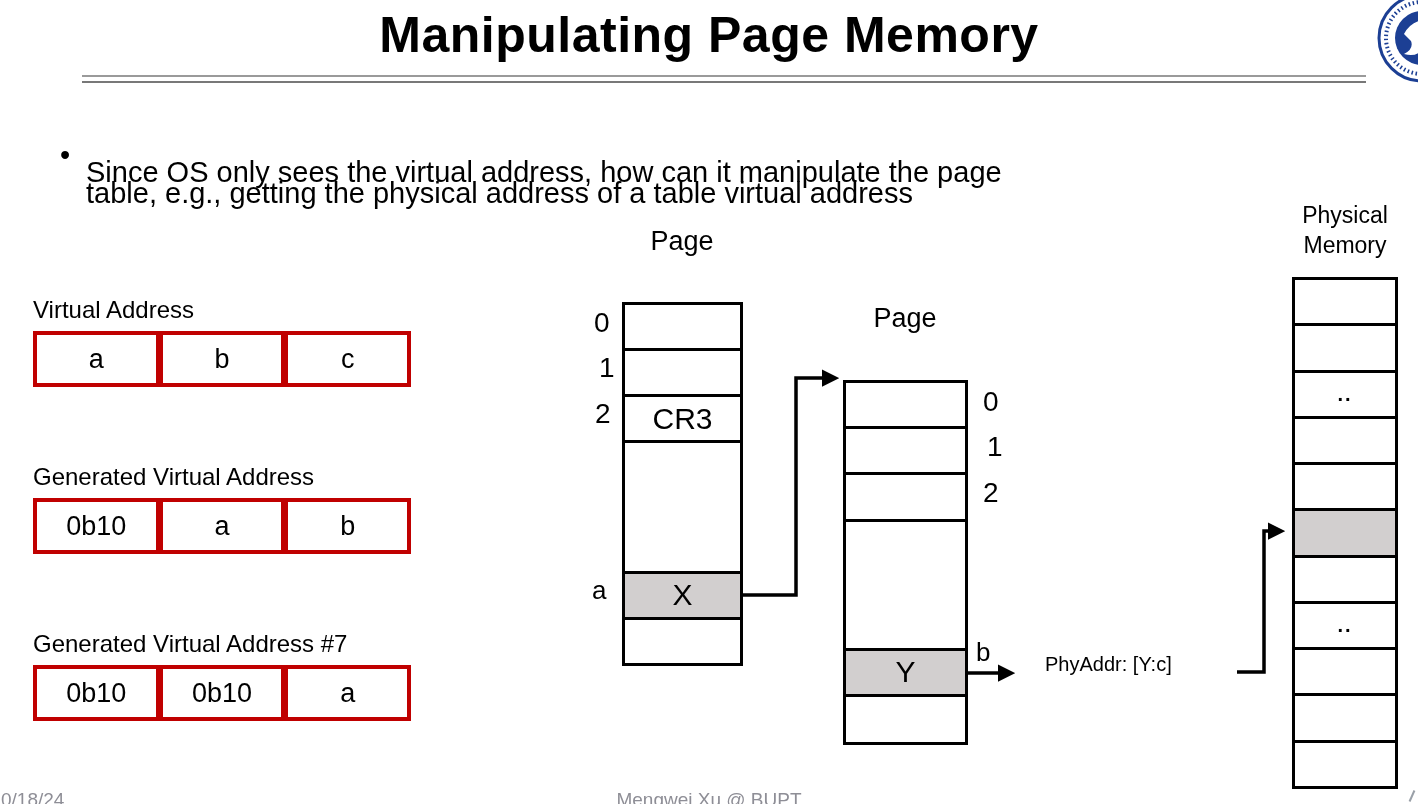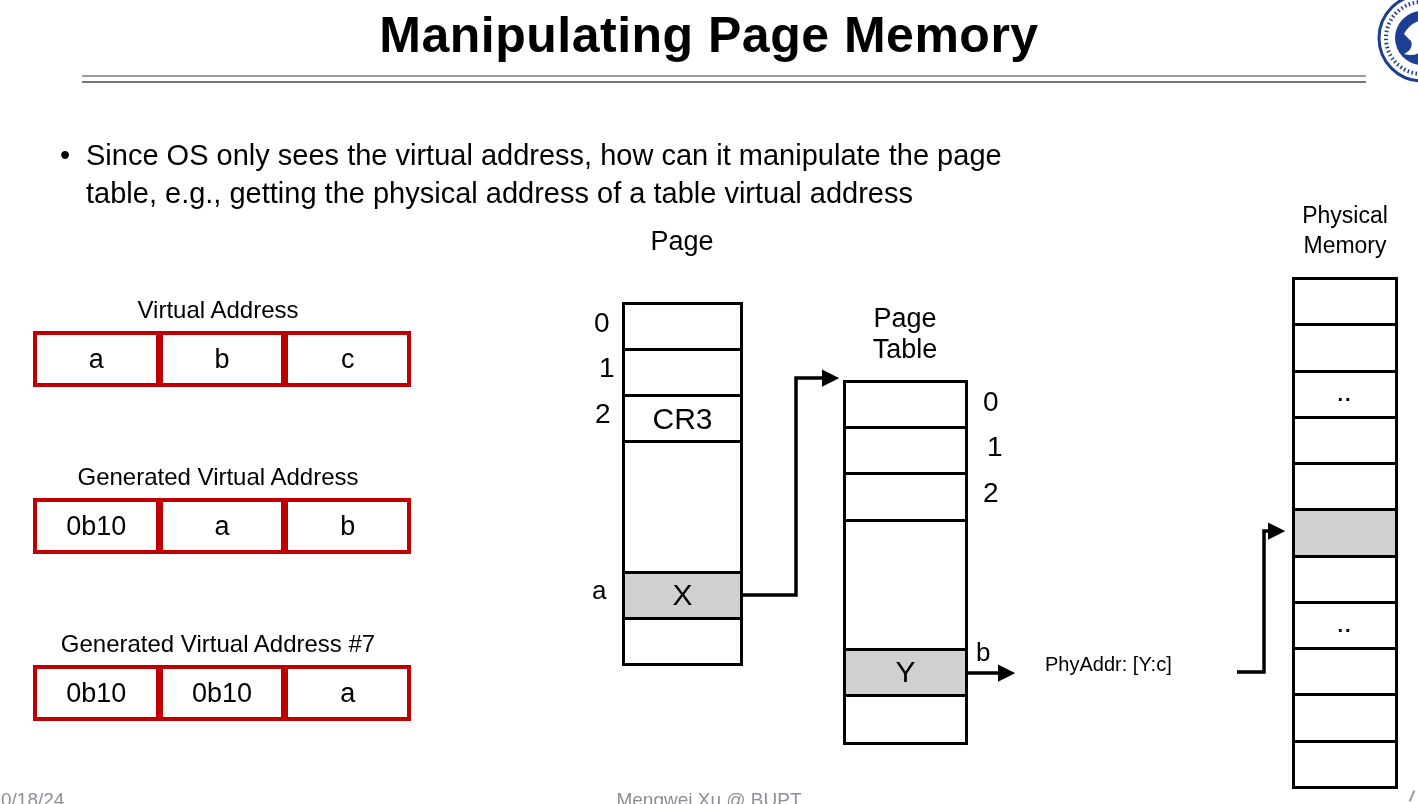--- a/index.html
+++ b/index.html
@@ -7,25 +7,25 @@
           font-family:"Liberation Sans",sans-serif;color:#000;}
 
   
   .slide-title{position:absolute;top:6px;left:0;width:100%;text-align:center;
                font-size:50px;font-weight:bold;letter-spacing:.5px;}
   .title-rule{position:absolute;left:82px;top:75px;width:1284px;height:4px;
               border-top:2px solid #9a9a9a;border-bottom:2px solid #787878;}
 
   
   .bullet-marker{position:absolute;left:60px;top:139px;font-size:29px;}
-  .bullet-l1{position:absolute;left:86px;top:139px;font-size:29px;white-space:nowrap;}
+  .bullet-l1{position:absolute;left:86px;top:156px;font-size:29px;white-space:nowrap;}
   .bullet-l2{position:absolute;left:86px;top:177px;font-size:29px;white-space:nowrap;}
 
   
-  .addr-label{position:absolute;left:33px;width:370px;text-align:center;font-size:24px;}
+  .addr-label{position:absolute;left:33px;width:370px;font-size:24px;}
   .addr-table{position:absolute;left:33px;width:370px;height:48px;display:flex;
               border:4px solid #C00000;background:#fff;box-sizing:content-box;}
   .addr-cell{flex:1;display:flex;align-items:center;justify-content:center;
              font-size:27px;border-right:7px solid #C00000;}
   .addr-cell:last-child{border-right:none;}
 
   
   .diag-head{position:absolute;text-align:center;font-weight:normal;font-size:27px;line-height:31px;}
   .diag-head.light{font-weight:normal;font-size:23px;line-height:30px;}
 
@@ -115,21 +115,20 @@
     <div class="mrow shaded" style="flex:46">X</div>
     <div class="mrow" style="flex:45"></div>
   </div>
   <span class="idx" style="left:594px;top:307px;">0</span>
   <span class="idx" style="left:599px;top:352px;">1</span>
   <span class="idx" style="left:595px;top:398px;">2</span>
   <span class="idx small" style="left:592px;top:575px;">a</span>
 
   <div class="diag-head" style="left:825px;top:303px;width:160px;">
     <div>Page</div>
-    <div>Table</div>
   </div>
   <div class="memtable" id="pt-table">
     <div class="mrow" style="flex:45"></div>
     <div class="mrow" style="flex:45"></div>
     <div class="mrow" style="flex:47"></div>
     <div class="mrow" style="flex:132"></div>
     <div class="mrow shaded" style="flex:46">Y</div>
     <div class="mrow" style="flex:47"></div>
   </div>
   <span class="idx" style="left:983px;top:386px;">0</span>

